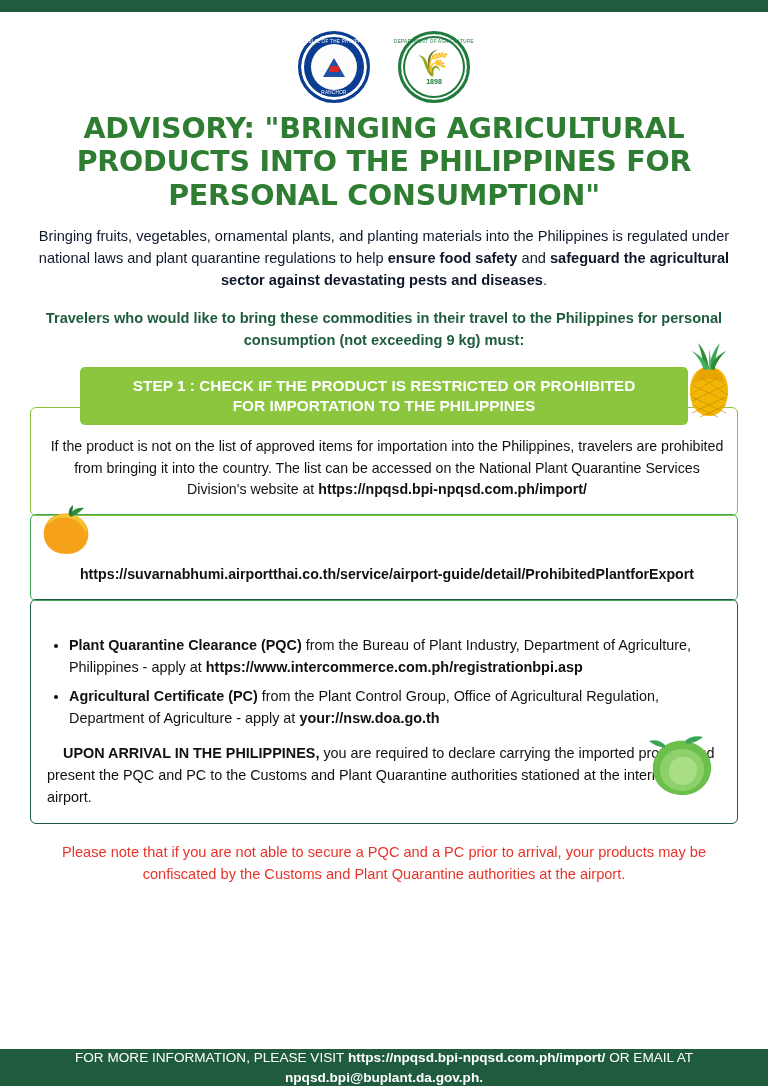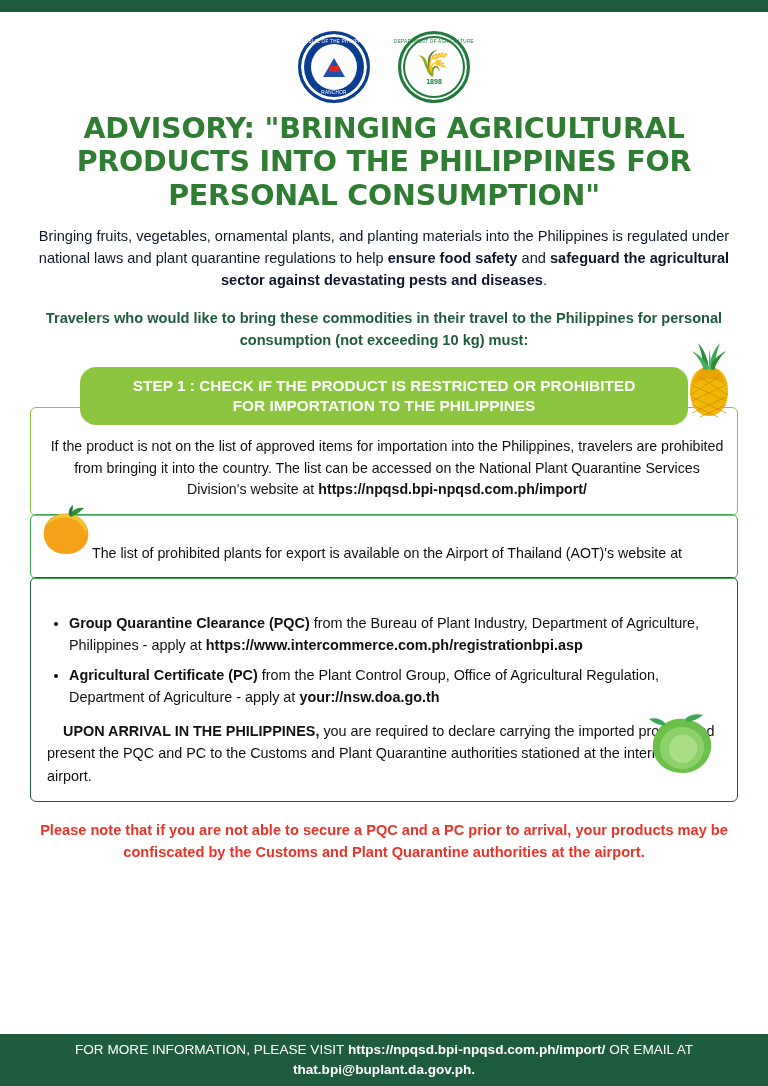--- a/index.html
+++ b/index.html
@@ -125,21 +125,21 @@
 
   
   .step-block { position: relative; margin-top: 16px; }
   .step-head {
     color: #ffffff;
     font-weight: bold;
     text-align: center;
     font-size: 15.4px;
     line-height: 1.28;
     padding: 9px 48px;
-    border-radius: 16px;
+    border-radius: 5px;
     position: relative;
     z-index: 3;
   }
   .head-1 { background: #8cc63e; margin: 0 58px 0 58px; }
   .head-2 { background: #3aa655; margin: 0 58px 0 58px; }
   .head-3 { background: #1f5c3d; margin: 0 58px 0 58px; }
 
   .step-body {
     border: 1.6px solid #2e7d32;
     border-radius: 6px;
@@ -192,30 +192,30 @@
     margin: 12px 2px 4px 2px;
     font-size: 14.4px;
     line-height: 1.56;
   }
   .arrival b { font-weight: bold; margin-left: 16px; }
 
   .warning {
     margin: 18px 16px 0 16px;
     text-align: center;
     color: #e8342a;
-    font-weight: bold;
+    font-weight: normal;
     font-size: 14.6px;
     line-height: 1.48;
   }
 
   
   .footer {
     position: absolute;
     left: 0; bottom: 0;
-    width: 768px; height: 52px;
+    width: 768px; height: 37px;
     background: #1f5c3d;
     color: #ffffff;
     display: flex;
     align-items: center;
     justify-content: center;
     text-align: center;
     font-size: 13.6px;
     line-height: 1.45;
     padding: 0 24px;
   }
@@ -242,21 +242,21 @@
       <span class="yr">1898</span>
     </div>
   </div>
 
   <h1 class="advisory-title">ADVISORY: "BRINGING AGRICULTURAL PRODUCTS INTO THE PHILIPPINES FOR PERSONAL CONSUMPTION"</h1>
 
   <p class="intro">
     <span>Bringing fruits, vegetables, ornamental plants, and planting materials into the Philippines is regulated under national laws and plant quarantine regulations to help </span><b>ensure food safety</b><span> and </span><b>safeguard the agricultural sector against devastating pests and diseases</b><span>.</span>
   </p>
 
-  <p class="travelers">Travelers who would like to bring these commodities in their travel to the Philippines for personal consumption (not exceeding 10 kg) must:</p>
+  <p class="travelers">Travelers who would like to bring these commodities in their travel to the Philippines for personal consumption (not exceeding 9 kg) must:</p>
 
   <div class="step-block">
     <svg class="pineapple" viewBox="0 0 62 78">
       <g>
         <path d="M31 26 C17 26 12 38 12 50 C12 65 20 75 31 75 C42 75 50 65 50 50 C50 38 45 26 31 26 Z" fill="#f2b705"></path>
         <path d="M31 26 C22 26 17 34 15 44 C19 40 26 38 31 38 C36 38 43 40 47 44 C45 34 40 26 31 26 Z" fill="#e8a400"></path>
         <g stroke="#c98b00" stroke-width="1" opacity=".7">
           <path d="M14 44 L48 60 M14 56 L48 72 M14 64 L40 76 M22 36 L50 54"></path>
           <path d="M48 44 L14 60 M48 56 L14 72 M48 64 L22 76 M40 36 L12 54"></path>
         </g>
@@ -276,51 +276,51 @@
 
   <div class="step-block">
     <svg class="mango" viewBox="0 0 60 54">
       <path d="M30 50 C14 50 6 38 8 26 C10 14 22 8 34 10 C46 12 54 22 52 34 C50 44 42 50 30 50 Z" fill="#f6a11a"></path>
       <path d="M34 10 C24 9 14 13 10 22 C16 15 26 12 34 14 C44 17 50 25 50 32 C53 22 46 12 34 10 Z" fill="#f4c430"></path>
       <path d="M33 11 C36 6 42 3 48 4 C44 8 40 11 35 13 Z" fill="#2e8b3a"></path>
       <path d="M33 11 C32 7 34 3 37 1 C37 5 36 9 35 12 Z" fill="#1f7a3c"></path>
     </svg>
 
     <div class="step-body body-2">
-      <span>The list of prohibited plants for export is available on the Airport of Thailand (AOT)'s website at </span><br>
+      <br><span class="url">https://suvarnabhumi.airportthai.co.th/service/airport-guide/detail/ProhibitedPlantforExport</span>
     </div>
   </div>
 
   <div class="step-block">
     <div class="step-body body-3">
 
       <svg class="cabbage" viewBox="0 0 76 62">
         <path d="M38 60 C18 60 6 46 8 30 C10 14 24 4 40 6 C56 8 68 20 66 36 C64 50 52 60 38 60 Z" fill="#6cbf4b"></path>
         <path d="M38 56 C24 56 14 46 15 33 C16 21 27 13 39 14 C51 15 60 24 59 36 C58 47 49 56 38 56 Z" fill="#8ed06a"></path>
         <path d="M38 50 C29 50 23 43 24 34 C25 26 32 21 40 22 C48 23 53 29 52 37 C51 44 45 50 38 50 Z" fill="#a9dd86"></path>
         <path d="M40 6 C44 2 52 0 58 2 C53 6 48 8 42 9 Z" fill="#3aa655"></path>
         <path d="M20 10 C16 6 10 4 4 6 C9 10 14 12 20 13 Z" fill="#3aa655"></path>
       </svg>
 
       <ul class="step3-list">
         <li>
-          <b>Group Quarantine Clearance (PQC)</b><span> from the Bureau of Plant Industry, Department of Agriculture, Philippines - apply at </span><b class="url">https://www.intercommerce.com.ph/registrationbpi.asp</b>
+          <b>Plant Quarantine Clearance (PQC)</b><span> from the Bureau of Plant Industry, Department of Agriculture, Philippines - apply at </span><b class="url">https://www.intercommerce.com.ph/registrationbpi.asp</b>
         </li>
         <li>
           <b>Agricultural Certificate (PC)</b><span> from the Plant Control Group, Office of Agricultural Regulation, Department of Agriculture - apply at </span><b class="url">your://nsw.doa.go.th</b>
         </li>
       </ul>
 
       <p class="arrival">
         <b>UPON ARRIVAL IN THE PHILIPPINES,</b><span> you are required to declare carrying the imported product and present the PQC and PC to the Customs and Plant Quarantine authorities stationed at the international airport.</span>
       </p>
     </div>
   </div>
 
   <p class="warning">Please note that if you are not able to secure a PQC and a PC prior to arrival, your products may be confiscated by the Customs and Plant Quarantine authorities at the airport.</p>
 
 </div>
 
 <div class="footer">
   <div>
-    <span>FOR MORE INFORMATION, PLEASE VISIT </span><b>https://npqsd.bpi-npqsd.com.ph/import/</b><span>  OR EMAIL AT </span><br><b>that.bpi@buplant.da.gov.ph.</b>
+    <span>FOR MORE INFORMATION, PLEASE VISIT </span><b>https://npqsd.bpi-npqsd.com.ph/import/</b><span>  OR EMAIL AT </span><br><b>npqsd.bpi@buplant.da.gov.ph.</b>
   </div>
 </div>
 
 </body></html>

